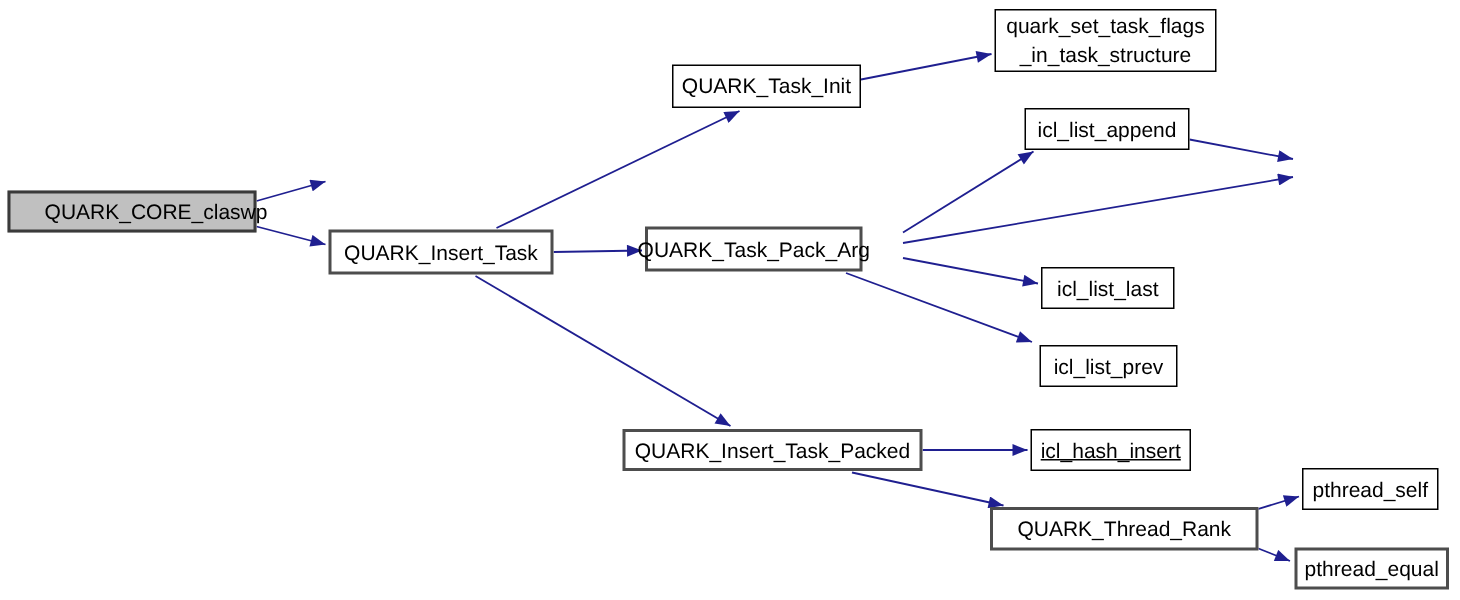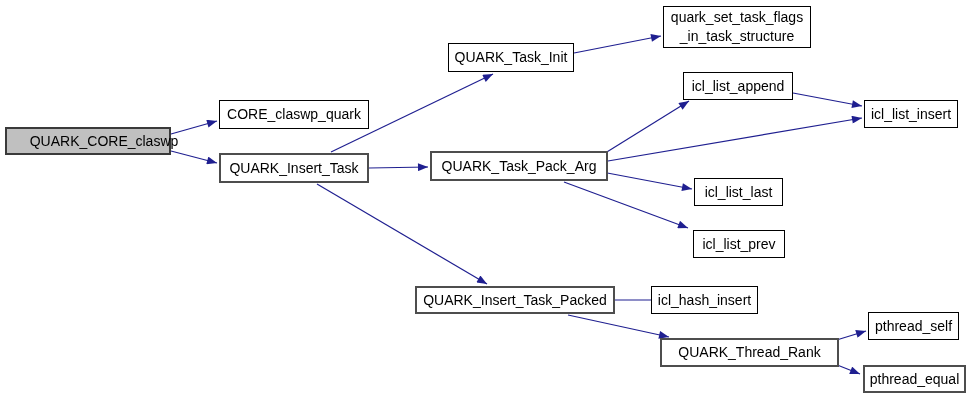--- a/index.html
+++ b/index.html
@@ -52,28 +52,26 @@
         <line x1="602" y1="172" x2="692" y2="189" stroke="#1f1f90" stroke-width="1.2" marker-end="url(#arrowhead)"></line>
         <line x1="564" y1="182" x2="688" y2="228" stroke="#1f1f90" stroke-width="1.2" marker-end="url(#arrowhead)"></line>
         <line x1="615" y1="300" x2="685" y2="300" stroke="#1f1f90" stroke-width="1.2" marker-end="url(#arrowhead)"></line>
         <line x1="568" y1="315" x2="669" y2="337" stroke="#1f1f90" stroke-width="1.2" marker-end="url(#arrowhead)"></line>
         <line x1="817" y1="346" x2="866" y2="331" stroke="#1f1f90" stroke-width="1.2" marker-end="url(#arrowhead)"></line>
         <line x1="817" y1="357" x2="860" y2="374" stroke="#1f1f90" stroke-width="1.2" marker-end="url(#arrowhead)"></line>
       </g>
   </svg>
 
 <div class="node root" style="left: 5px; top: 127px; width: 166px; height: 28px; background: rgb(192, 192, 192); border-color: rgb(58, 58, 58); padding-left: 32px;">QUARK_CORE_claswp</div>
-    <div class="node plain" style="left: 219px; top: 100px; width: 150px; height: 29px; background: rgb(255, 255, 255); border-color: rgb(0, 0, 0);">CORE_claswp_quark</div>
     <div class="node bold" style="left: 219px; top: 153px; width: 150px; height: 30px; background: rgb(255, 255, 255); border-color: rgb(77, 77, 77);">QUARK_Insert_Task</div>
     <div class="node plain" style="left: 448px; top: 43px; width: 126px; height: 29px; background: rgb(255, 255, 255); border-color: rgb(0, 0, 0);">QUARK_Task_Init</div>
-    <div class="node bold" style="left: 430px; top: 151px; width: 178px; height: 30px; background: rgb(255, 255, 255); border-color: rgb(77, 77, 77);">QUARK_Task_Pack_Arg</div>
+    <div class="node bold" style="left: 430px; top: 151px; width: 145px; height: 30px; background: rgb(255, 255, 255); border-color: rgb(77, 77, 77);">QUARK_Task_Pack_Arg</div>
     <div class="node plain" style="left: 663px; top: 6px; width: 148px; height: 42px; background: rgb(255, 255, 255); border-color: rgb(0, 0, 0);">quark_set_task_flags
 _in_task_structure</div>
     <div class="node plain" style="left: 683px; top: 72px; width: 110px; height: 28px; background: rgb(255, 255, 255); border-color: rgb(0, 0, 0);">icl_list_append</div>
-    <div class="node plain" style="left: 864px; top: 100px; width: 94px; height: 28px; background: rgb(255, 255, 255); border-color: rgb(0, 0, 0);">icl_list_insert</div>
     <div class="node plain" style="left: 694px; top: 178px; width: 89px; height: 28px; background: rgb(255, 255, 255); border-color: rgb(0, 0, 0);">icl_list_last</div>
     <div class="node plain" style="left: 693px; top: 230px; width: 92px; height: 28px; background: rgb(255, 255, 255); border-color: rgb(0, 0, 0);">icl_list_prev</div>
     <div class="node bold" style="left: 415px; top: 286px; width: 200px; height: 28px; background: rgb(255, 255, 255); border-color: rgb(77, 77, 77);">QUARK_Insert_Task_Packed</div>
-    <div class="node plain" style="left: 651px; top: 286px; width: 107px; height: 28px; background: rgb(255, 255, 255); border-color: rgb(0, 0, 0);">icl_hash_insert</div>
+    <div class="node plain" style="left: 687px; top: 286px; width: 107px; height: 28px; background: rgb(255, 255, 255); border-color: rgb(0, 0, 0); text-decoration: underline;">icl_hash_insert</div>
     <div class="node bold" style="left: 660px; top: 338px; width: 179px; height: 29px; background: rgb(255, 255, 255); border-color: rgb(77, 77, 77);">QUARK_Thread_Rank</div>
     <div class="node plain" style="left: 868px; top: 312px; width: 91px; height: 28px; background: rgb(255, 255, 255); border-color: rgb(0, 0, 0);">pthread_self</div>
     <div class="node bold" style="left: 863px; top: 365px; width: 103px; height: 28px; background: rgb(255, 255, 255); border-color: rgb(77, 77, 77);">pthread_equal</div>
   </div>
 
 </body></html>

